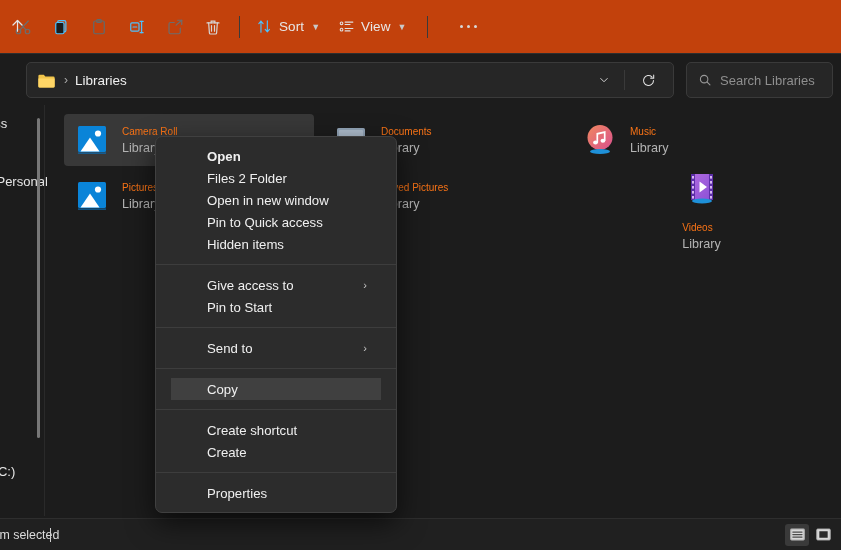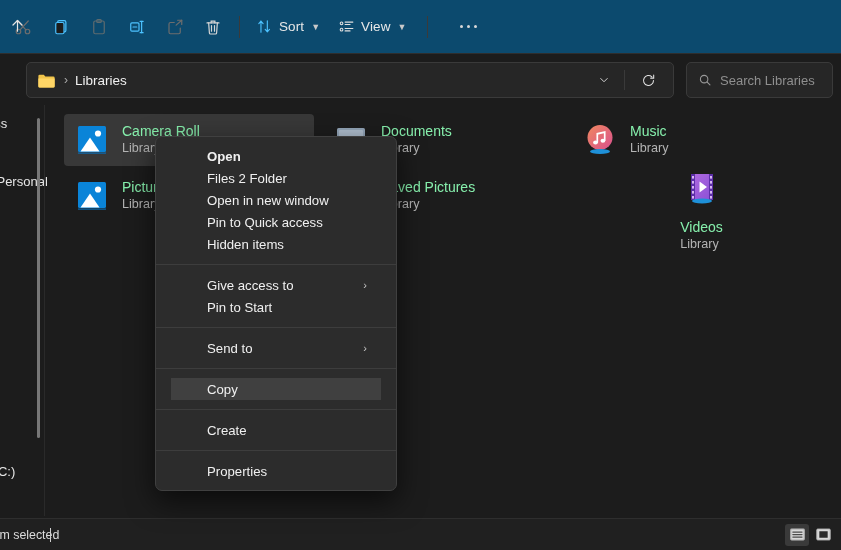--- a/index.html
+++ b/index.html
@@ -8,21 +8,21 @@
     background: #1c1c1c;
     font-family: "Liberation Sans", sans-serif;
     overflow: hidden;
     color: #ffffff;
   }
   #root { position: relative; width: 841px; height: 550px; background: #1c1c1c; }
 
   
   .toolbar {
     position: absolute; left: 0; top: 0; width: 841px; height: 54px;
-    background: #0c4a6e;
+    background: #c2410c;
     display: flex; align-items: center;
     border-bottom: 1px solid #2e2e2e;
   }
   .tb-btn {
     width: 38px; height: 34px;
     display: flex; align-items: center; justify-content: center;
     border-radius: 5px;
   }
   .tb-btn svg { display: block; }
   .tb-labeled {
@@ -93,21 +93,21 @@
 
   
   .content { position: absolute; left: 45px; top: 105px; width: 796px; height: 411px; }
   .tile {
     position: absolute; height: 52px;
     display: flex; align-items: center; gap: 11px;
     padding-left: 9px; border-radius: 4px;
   }
   .tile.selected { background: #383838; }
   .tile-txt { display: flex; flex-direction: column; justify-content: center; }
-  .tile-name { font-size: 14px; color: #86efac; line-height: 17px; white-space: nowrap; }
+  .tile-name { font-size: 10px; color: #f97316; line-height: 17px; white-space: nowrap; }
   .tile-sub { font-size: 12.6px; color: #b4b4b4; line-height: 17px; }
 
   
   .ico { width: 38px; height: 38px; position: relative; flex: 0 0 38px; }
 
   
   .ctx {
     position: absolute; left: 155px; top: 136px;
     width: 242px;
     background: #2c2c2c;
@@ -473,20 +473,23 @@
     <div class="ctx-pad">
       <div class="ctx-item hover">
           <span>Copy</span>
         </div>
     </div>
 
     <div class="ctx-sep"></div>
 
     <div class="ctx-pad">
       <div class="ctx-item">
+          <span>Create shortcut</span>
+        </div>
+      <div class="ctx-item">
           <span>Create</span>
         </div>
     </div>
 
     <div class="ctx-sep"></div>
 
     <div class="ctx-pad">
       <div class="ctx-item">
           <span>Properties</span>
         </div>

